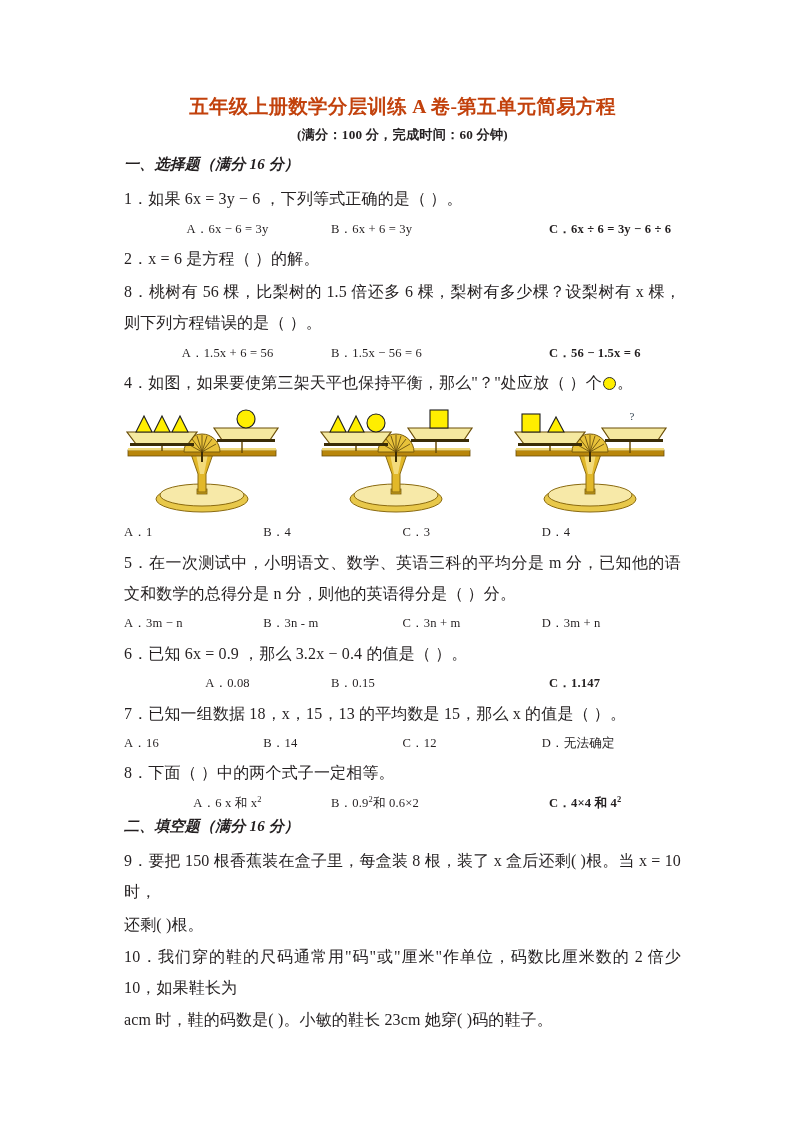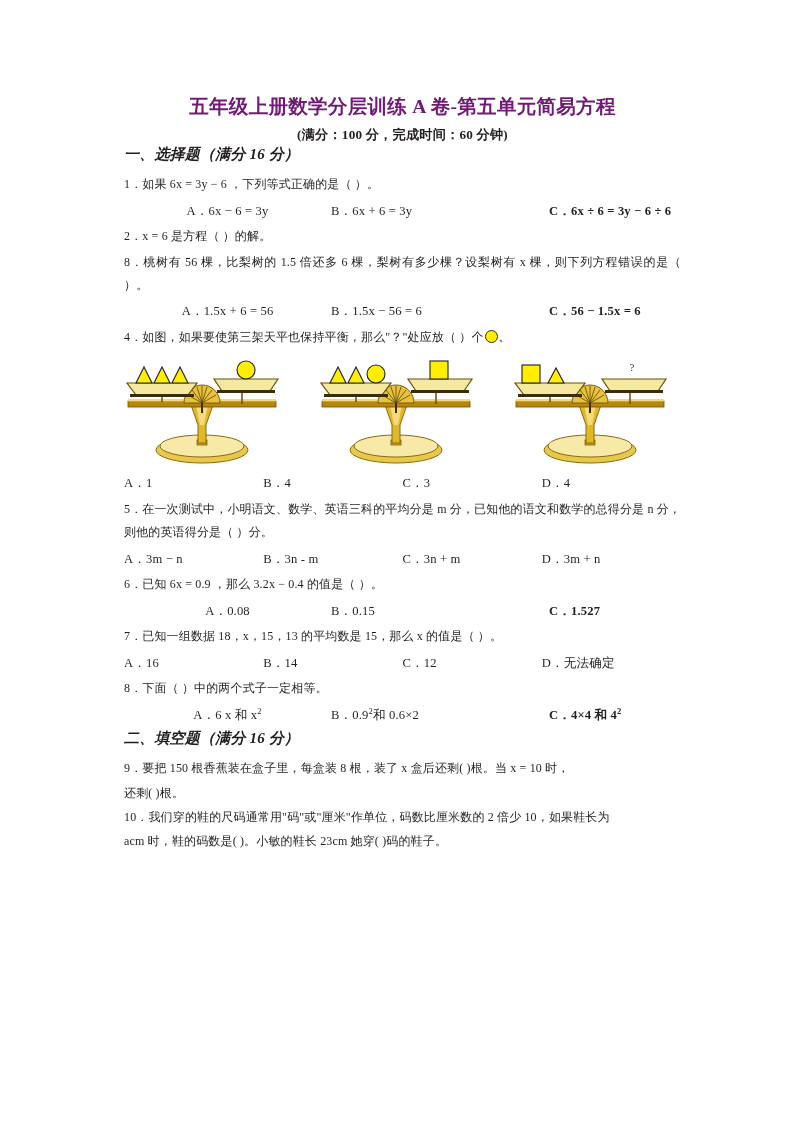--- a/index.html
+++ b/index.html
@@ -34,36 +34,36 @@
     text-align: center;
     letter-spacing: 0.3px;
     line-height: 1.25;
     margin: 0 0 7px 0;
     white-space: nowrap;
   }
   .doc-subtitle {
     text-align: center;
     font-weight: bold;
     font-size: 13.2px;
-    margin: 0 0 1px 0;
+    margin: 0 0 11px 0;
     letter-spacing: 0.2px;
   }
 
   
   .section-head {
     font-weight: bold;
     font-size: 15px;
     margin: 0 0 9px 0;
     letter-spacing: 0.2px;
     font-style: italic;
   }
 
   
   .q {
-    font-size: 12px;
+    font-size: 16px;
     line-height: 1.95;
     margin: 0 0 1px 0;
     text-align: justify;
     letter-spacing: 0.15px;
   }
   .q-stem { margin-bottom: 2px; }
 
   
   .opts {
     display: flex;
@@ -112,21 +112,21 @@
     font-size: 11px;
     fill: #2a3a4a;
   }
 </style>
 </head>
 <body>
 
 <div class="page">
   <div class="inner">
 
-    <div class="doc-title" style="color: #701a75;">五年级上册数学分层训练 A 卷-第五单元简易方程</div>
+    <div class="doc-title" style="color: #c2410c;">五年级上册数学分层训练 A 卷-第五单元简易方程</div>
     <div class="doc-subtitle">(满分：100 分，完成时间：60 分钟)</div>
 
     <div class="section-head">一、选择题（满分 16 分）</div>
 
     <div class="q q-stem">1．如果 6x = 3y − 6 ，下列等式正确的是（          ）。</div>
     <div class="opts cols3">
       <div class="opt">A．6x − 6 = 3y</div>
       <div class="opt">B．6x + 6 = 3y</div>
       <div class="opt">C．6x ÷ 6 = 3y − 6 ÷ 6</div>
     </div>
@@ -267,21 +267,21 @@
       <div class="opt">A．3m − n</div>
       <div class="opt">B．3n - m</div>
       <div class="opt">C．3n + m</div>
       <div class="opt">D．3m + n</div>
     </div>
 
     <div class="q q-stem">6．已知 6x = 0.9 ，那么 3.2x − 0.4 的值是（          ）。</div>
     <div class="opts cols3">
       <div class="opt">A．0.08</div>
       <div class="opt">B．0.15</div>
-      <div class="opt">C．1.527</div>
+      <div class="opt">C．1.147</div>
     </div>
 
     <div class="q q-stem">7．已知一组数据 18，x，15，13 的平均数是 15，那么 x 的值是（          ）。</div>
     <div class="opts cols4">
       <div class="opt">A．16</div>
       <div class="opt">B．14</div>
       <div class="opt">C．12</div>
       <div class="opt">D．无法确定</div>
     </div>
 

